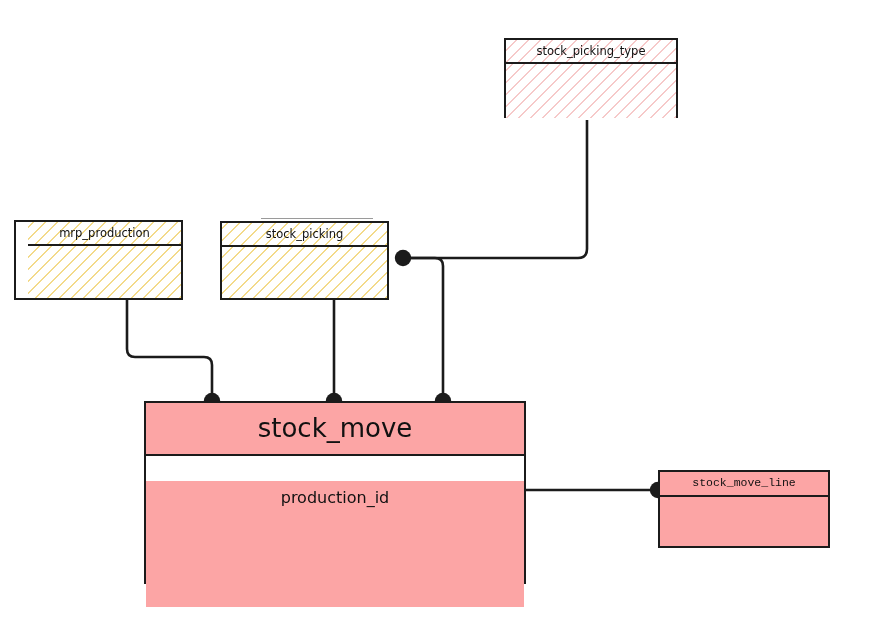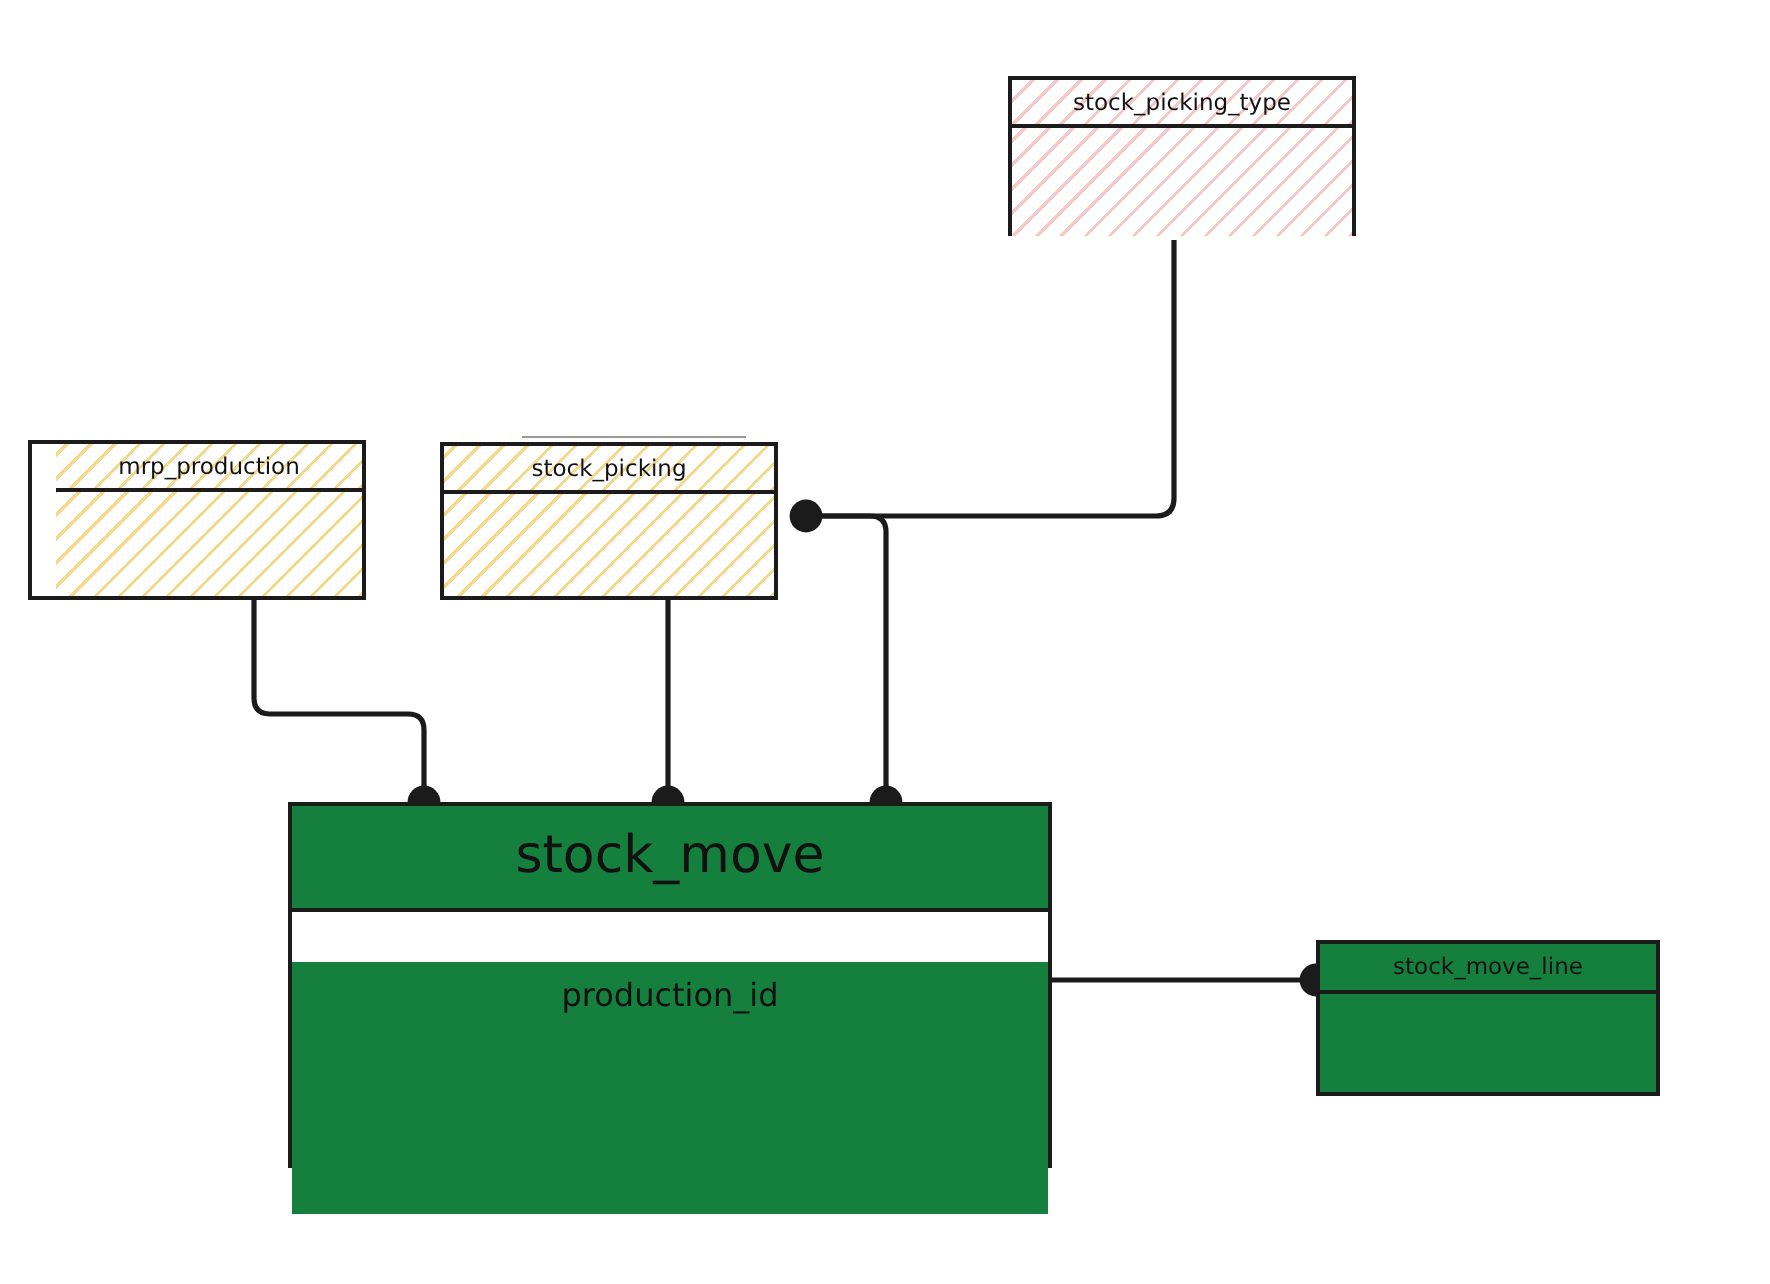--- a/index.html
+++ b/index.html
@@ -67,36 +67,36 @@
     background-image: repeating-linear-gradient(
       -45deg,
       #f6c9c9 0px,
       #f6c9c9 1.6px,
       rgba(255,255,255,0) 1.6px,
       rgba(255,255,255,0) 8.5px
     );
   }
   .hatch-none .ent-header,
   .hatch-none .ent-body {
-    background: #15803d;
+    background: #fca5a5;
   }
   
   #ent-stock-picking-type { left: 504px; top: 38px; width: 174px; height: 80px; }
   #ent-stock-picking-type .ent-header { height: 24px; font-size: 11.5px; }
   #ent-stock-picking-type .ent-body { height: 54px; }
 
   #ent-mrp-production { left: 14px; top: 220px; width: 169px; height: 80px; padding-left: 12px; }
   #ent-mrp-production .ent-header { height: 24px; font-size: 11.5px; }
   #ent-mrp-production .ent-body { height: 52px; }
 
   #ent-stock-picking { left: 220px; top: 221px; width: 169px; height: 79px; }
   #ent-stock-picking .ent-header { height: 24px; font-size: 11.5px; }
   #ent-stock-picking .ent-body { height: 51px; }
 
-  #ent-stock-move-line { left: 658px; top: 470px; width: 172px; height: 78px; }
+  #ent-stock-move-line { left: 658px; top: 470px; width: 172px; height: 78px; font-family: Liberation Mono, monospace; }
   #ent-stock-move-line .ent-header { height: 25px; font-size: 11.5px; }
   #ent-stock-move-line .ent-body { height: 49px; }
 
   #ent-stock-move { left: 144px; top: 401px; width: 382px; height: 183px; }
   #ent-stock-move .ent-header { height: 53px; font-size: 26px; font-weight: 400; }
   #ent-stock-move .ent-body {
     height: 126px;
     padding-top: 6px;
     font-size: 16px;
     line-height: 1.42;

